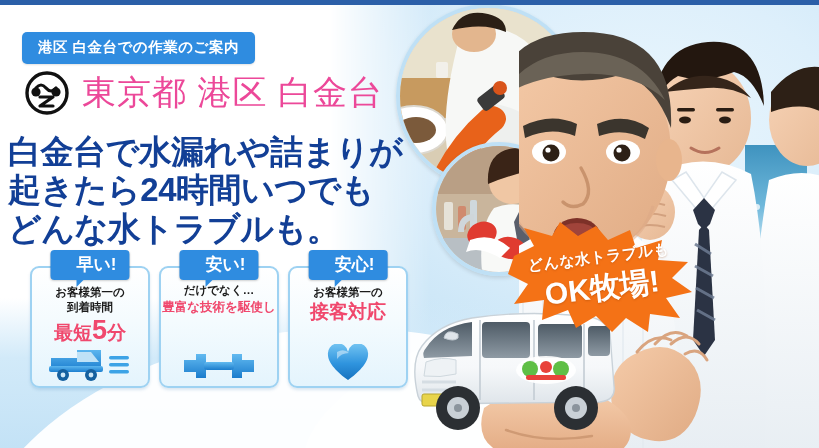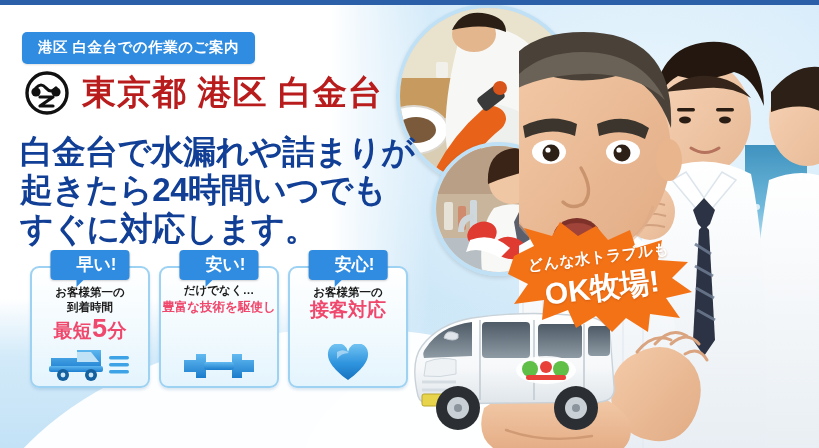--- a/index.html
+++ b/index.html
@@ -100,29 +100,29 @@
     display: flex;
     align-items: center;
     gap: 12px;
   }
   .tokyo-mark {
     width: 46px; height: 46px;
     flex: 0 0 auto;
   }
   .city-text {
     font-size: 34px;
-    font-weight: bold;
-    color: #b91c1c;
+    font-weight: normal;
+    color: #ec4899;
     letter-spacing: 1px;
     white-space: nowrap;
   }
 
   .headline {
     position: absolute;
-    left: 20px; top: 133px;
+    left: 8px; top: 133px;
     font-size: 33px;
     font-weight: bold;
     color: #123f96;
     line-height: 1.16;
     letter-spacing: -0.5px;
     white-space: nowrap;
   }
   .headline span { display: block; }
 
   
@@ -176,21 +176,21 @@
     color: #1b1b1b;
     line-height: 1.28;
     white-space: nowrap;
   }
   .card-main {
     margin-top: 2px;
     color: #f0486d;
     font-weight: bold;
     white-space: nowrap;
   }
-  .card-main.big { font-size: 19px; line-height: 1.05; font-family: Liberation Mono, monospace; }
+  .card-main.big { font-size: 19px; line-height: 1.05; }
   .card-main.small { font-size: 12.5px; line-height: 1.24; }
   .card-main .huge { font-size: 27px; }
   .card-icon {
     position: absolute;
     left: 0; right: 0;
     bottom: 4px;
     display: flex;
     justify-content: center;
     align-items: flex-end;
     height: 40px;
@@ -563,21 +563,21 @@
         <circle cx="12" cy="22" r="4.6" fill="#111111"></circle>
         <circle cx="32" cy="22" r="4.6" fill="#111111"></circle>
         <path d="M16 27 l13 0 l-13 9 l13 0" fill="none" stroke="#111111" stroke-width="3.2" stroke-linecap="round" stroke-linejoin="round"></path>
       </svg>
       <div class="city-text">東京都 港区 白金台</div>
     </div>
 
     <div class="headline">
       <span>白金台で水漏れや詰まりが</span>
       <span>起きたら24時間いつでも</span>
-      <span>すぐに対応します。</span>
+      <span>どんな水トラブルも。</span>
     </div>
   </div>
 
   <div class="cards">
 
     <div class="card c1">
       <div class="card-tag">早い!</div>
       <div class="card-body">
         <div class="card-sub">お客様第一の</div>
         <div class="card-sub">到着時間</div>

